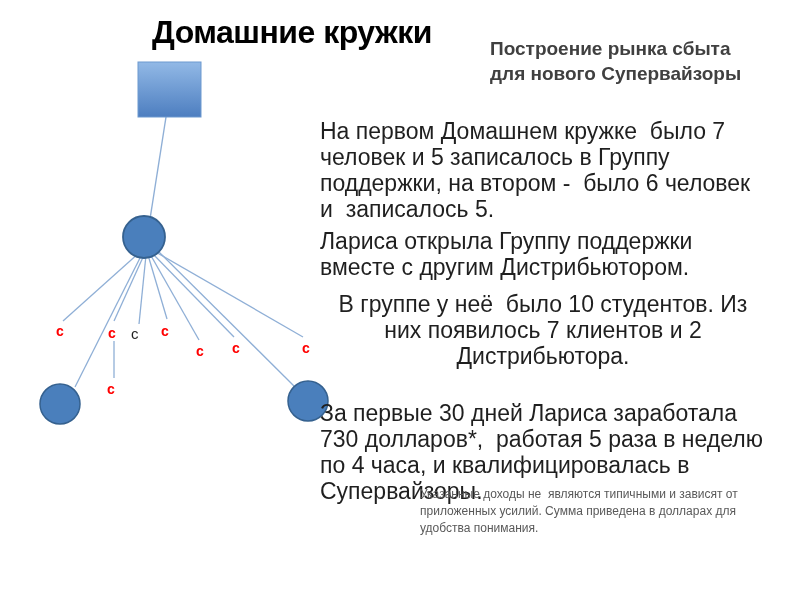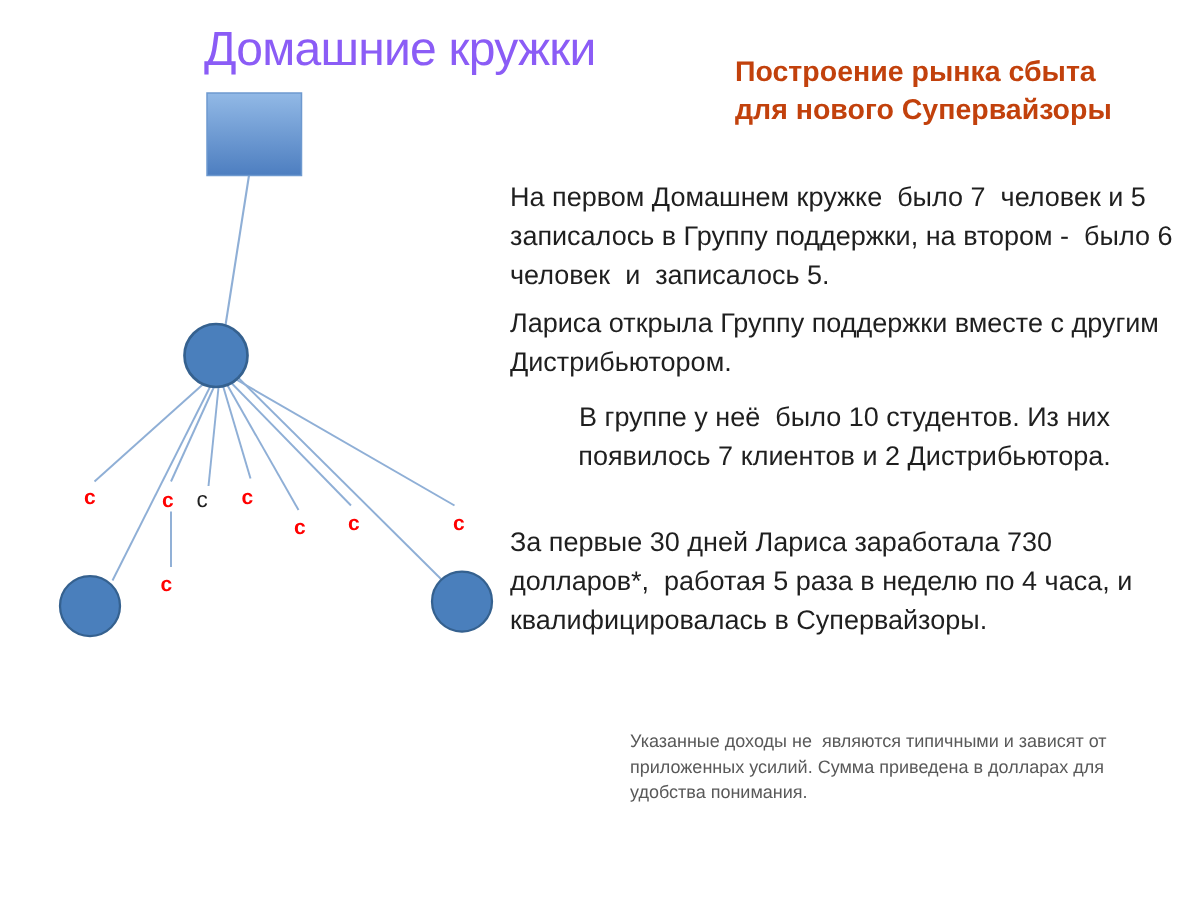--- a/index.html
+++ b/index.html
@@ -4,32 +4,32 @@
 <style>
   html,body{margin:0;padding:0;}
   body{
     width:800px;height:600px;position:relative;overflow:hidden;
     background:#ffffff;
     font-family:"Liberation Sans", sans-serif;
   }
   .slide{position:absolute;inset:0;}
 
   .title{
-    position:absolute;left:136px;top:14px;
-    font-size:32px;font-weight:normal;color:#8b5cf6;
+    position:absolute;left:152px;top:14px;
+    font-size:32px;font-weight:bold;color:#000000;
     letter-spacing:-0.5px;white-space:nowrap;
   }
   .subtitle{
     position:absolute;left:490px;top:36px;
-    font-size:19px;font-weight:bold;color:#c2410c;
+    font-size:19px;font-weight:bold;color:#404040;
     line-height:25px;white-space:nowrap;
   }
   .bodytext{
-    position:absolute;left:340px;top:118px;width:446px;
-    font-size:18px;color:#1f1f1f;line-height:26px;
+    position:absolute;left:320px;top:118px;width:446px;
+    font-size:23px;color:#1f1f1f;line-height:26px;
   }
   .bodytext p{margin:0;white-space:pre-wrap;}
   .bodytext p.p1{margin-bottom:6px;}
   .bodytext p.p2{margin-bottom:11px;}
   .bodytext p.p3{margin-bottom:31px;text-align:center;}
   .footnote{
     position:absolute;left:420px;top:486px;width:330px;
     font-size:12px;color:#595959;line-height:17px;white-space:pre-wrap;
   }
 

